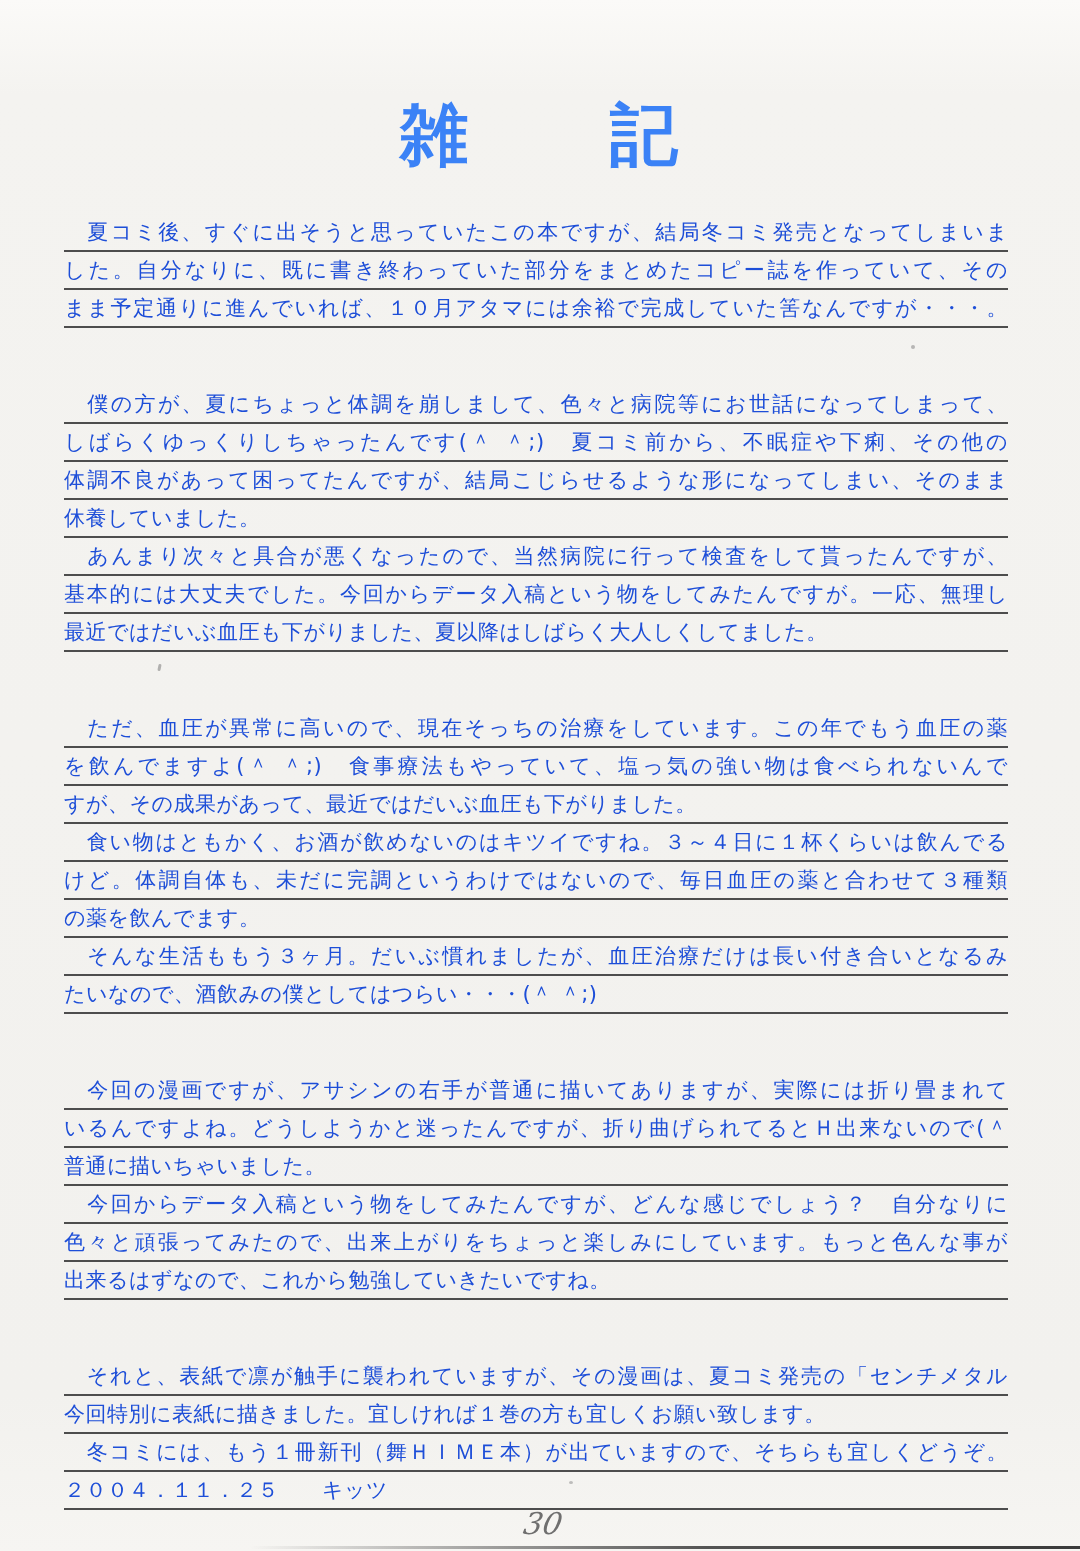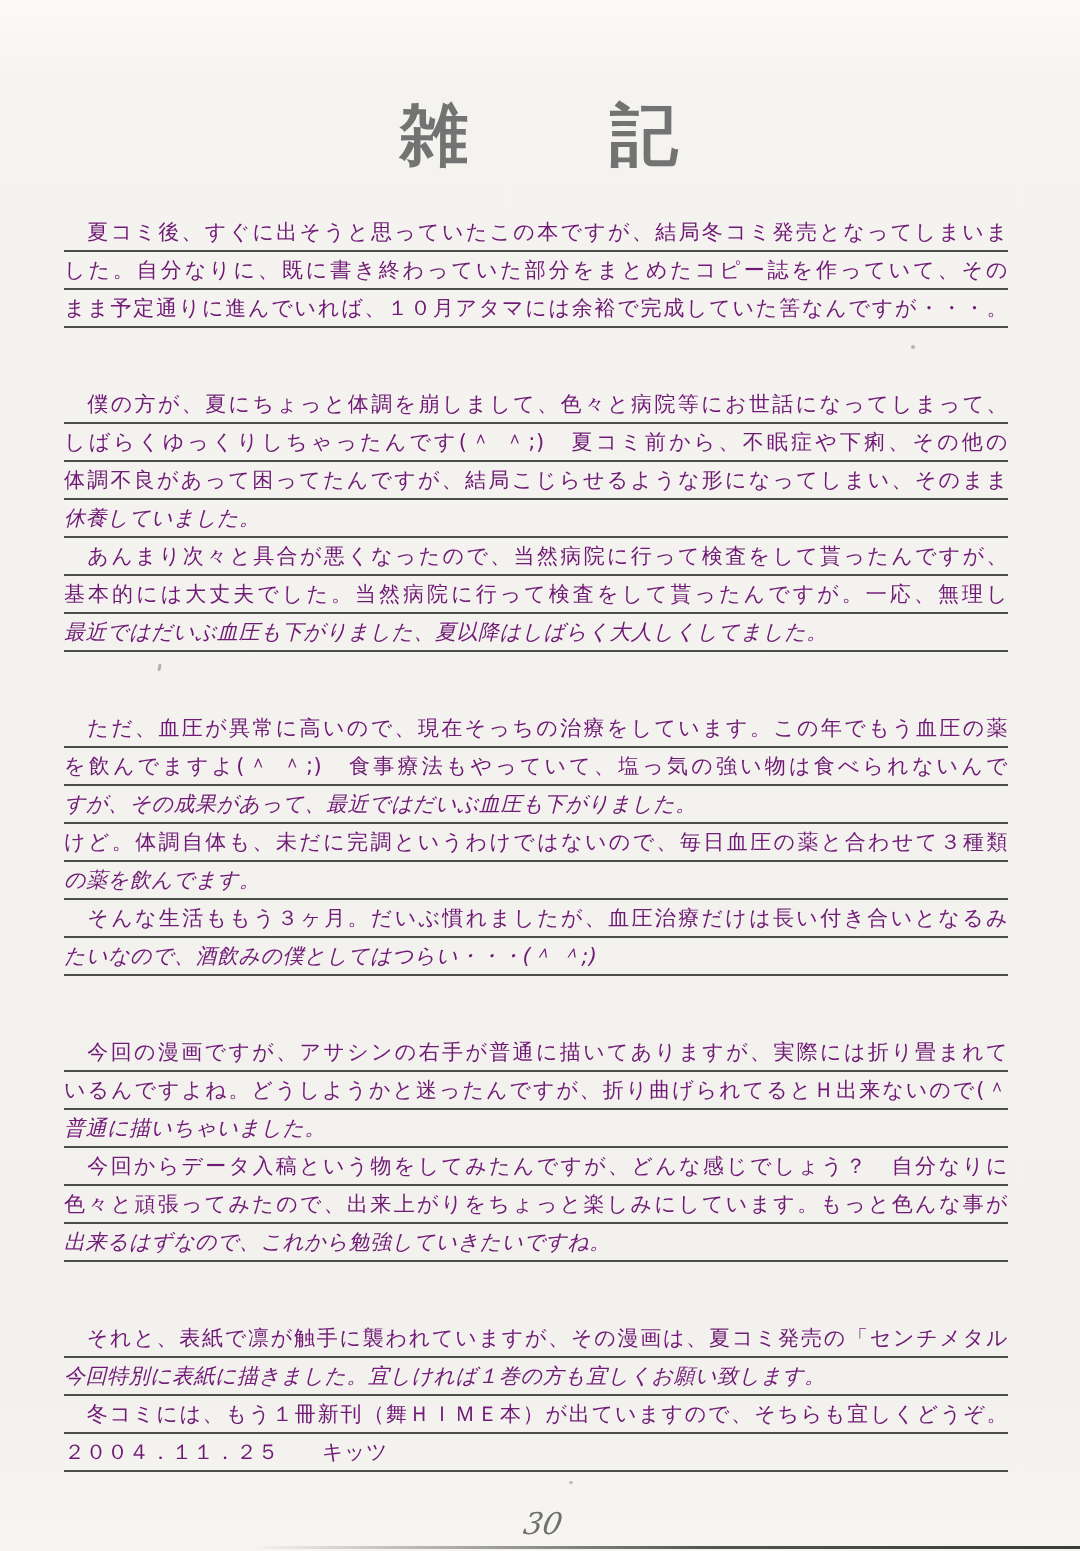--- a/index.html
+++ b/index.html
@@ -7,33 +7,33 @@
     width:1080px;height:1551px;position:relative;overflow:hidden;
     background:linear-gradient(180deg,#fbfaf8 0%,#f4f3f0 6%,#f2f1ee 90%,#f6f5f2 100%);
     font-family:"DejaVu Sans","Liberation Sans",sans-serif;
     -webkit-font-smoothing:antialiased;
   }
   .page{position:absolute;inset:0;}
   .title{
     margin:92px 0 0 0;height:86px;line-height:86px;
     text-align:center;font-size:68px;font-weight:600;
     font-family:"Liberation Serif","DejaVu Serif",serif;
-    color:#737373;letter-spacing:2px;
+    color:#3b82f6;letter-spacing:2px;
   }
   .text{margin:36px 72px 0 64px;}
   .block{margin:0;}
   .block.gap{margin-top:58px;}
   .row{
     height:38px;line-height:36px;box-sizing:border-box;
     border-bottom:2px solid #4d4d4d;
-    font-size:21px;color:#701a75;overflow:hidden;
+    font-size:21px;color:#1d4ed8;overflow:hidden;
     white-space:pre;letter-spacing:0.5px;
   }
   .row.justify{text-align:justify;text-align-last:justify;white-space:normal;}
-  .row.left{text-align:left;font-style:italic;}
+  .row.left{text-align:left;}
   .row.right{text-align:left;padding-right:52px;}
   .pagenum{
     position:absolute;left:524px;top:1506px;
     font-family:"DejaVu Serif","Liberation Serif",serif;
     font-style:italic;font-size:30px;color:#6f6f6f;
     transform:skewX(-10deg);
   }
   .edge-line{
     position:absolute;left:250px;right:0;bottom:2px;height:3px;
     background:linear-gradient(90deg,rgba(70,70,70,0) 0%,rgba(70,70,70,.35) 20%,rgba(55,55,55,.85) 55%,#3a3a3a 100%);
@@ -55,29 +55,30 @@
         <div class="row justify">まま予定通りに進んでいれば、１０月アタマには余裕で完成していた筈なんですが・・・。</div>
       </div>
       <div class="block gap">
         <div class="row justify">　僕の方が、夏にちょっと体調を崩しまして、色々と病院等にお世話になってしまって、</div>
         <div class="row justify">しばらくゆっくりしちゃったんです(＾ ＾;)　夏コミ前から、不眠症や下痢、その他の</div>
         <div class="row justify">体調不良があって困ってたんですが、結局こじらせるような形になってしまい、そのまま</div>
         <div class="row left">休養していました。</div>
       </div>
       <div class="block">
         <div class="row justify">　あんまり次々と具合が悪くなったので、当然病院に行って検査をして貰ったんですが、</div>
-        <div class="row justify">基本的には大丈夫でした。当然病院に行って検査をして貰ったんですが。一応、無理し</div>
+        <div class="row justify">基本的には大丈夫でした。今回からデータ入稿という物をしてみたんですが。一応、無理し</div>
         <div class="row left">最近ではだいぶ血圧も下がりました、夏以降はしばらく大人しくしてました。</div>
       </div>
       <div class="block gap">
         <div class="row justify">　ただ、血圧が異常に高いので、現在そっちの治療をしています。この年でもう血圧の薬</div>
         <div class="row justify">を飲んでますよ(＾ ＾;)　食事療法もやっていて、塩っ気の強い物は食べられないんで</div>
         <div class="row left">すが、その成果があって、最近ではだいぶ血圧も下がりました。</div>
       </div>
       <div class="block">
+        <div class="row justify">　食い物はともかく、お酒が飲めないのはキツイですね。３～４日に１杯くらいは飲んでる</div>
         <div class="row justify">けど。体調自体も、未だに完調というわけではないので、毎日血圧の薬と合わせて３種類</div>
         <div class="row left">の薬を飲んでます。</div>
       </div>
       <div class="block">
         <div class="row justify">　そんな生活ももう３ヶ月。だいぶ慣れましたが、血圧治療だけは長い付き合いとなるみ</div>
         <div class="row left">たいなので、酒飲みの僕としてはつらい・・・(＾ ＾;)</div>
       </div>
       <div class="block gap">
         <div class="row justify">　今回の漫画ですが、アサシンの右手が普通に描いてありますが、実際には折り畳まれて</div>
         <div class="row justify">いるんですよね。どうしようかと迷ったんですが、折り曲げられてるとＨ出来ないので(＾ ＾;)、</div>

